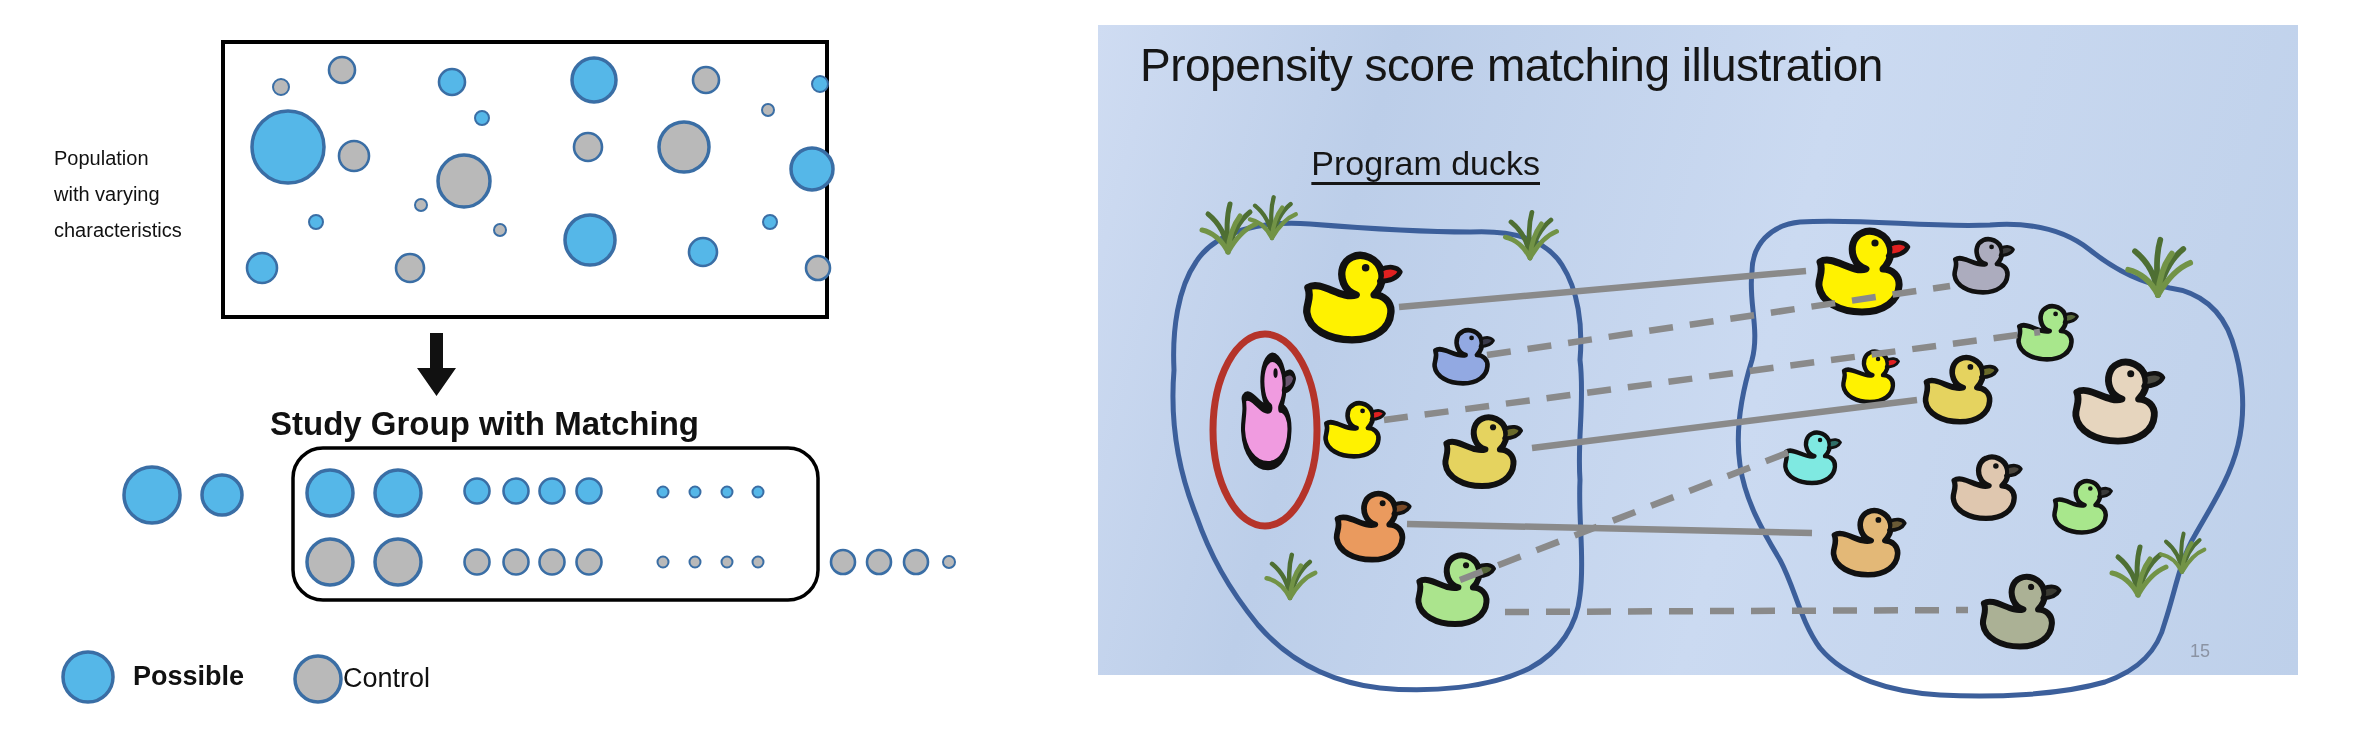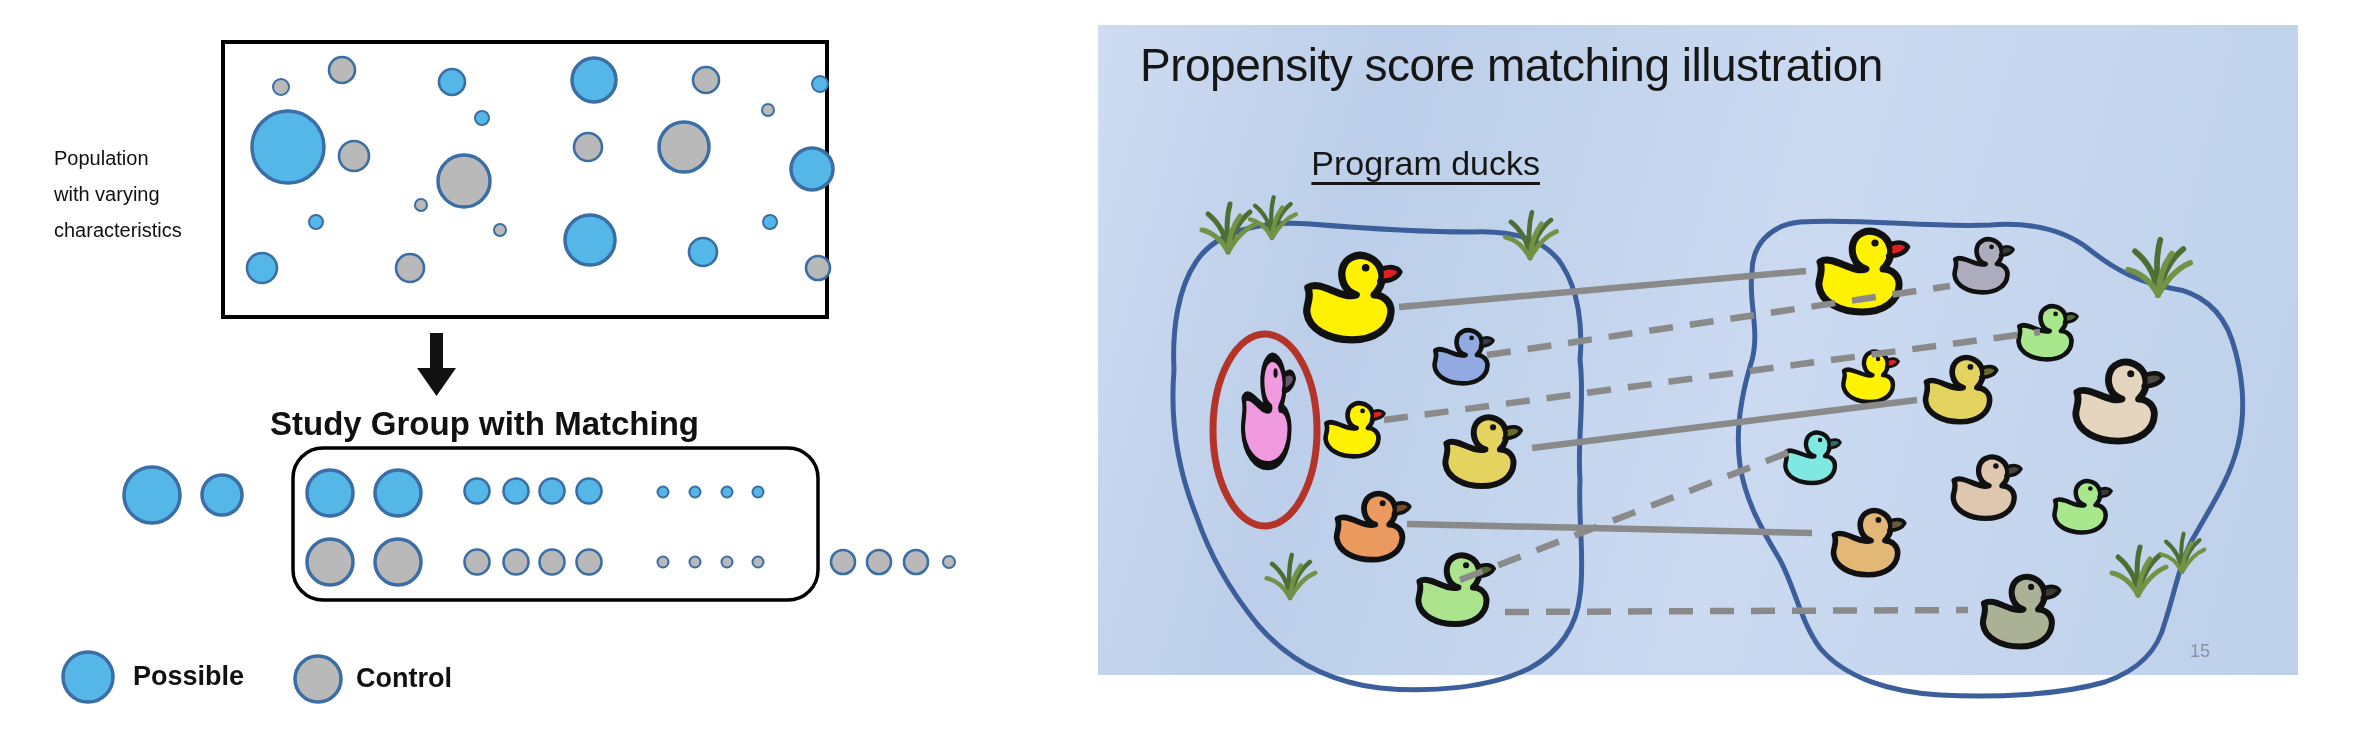--- a/index.html
+++ b/index.html
@@ -4,21 +4,21 @@
 <style>
   html,body{margin:0;padding:0;background:#ffffff;font-family:"Liberation Sans",sans-serif;}
   .canvas{position:relative;width:2355px;height:755px;background:#ffffff;overflow:hidden;}
   .slide-bg{position:absolute;left:1098px;top:25px;width:1200px;height:650px;
     background:linear-gradient(105deg,#cfdcf2 0%,#bccee9 22%,#cbdaf1 55%,#bed0ea 100%);}
   svg.gfx{position:absolute;left:0;top:0;width:2355px;height:755px;}
   .txt{position:absolute;color:#111;white-space:nowrap;}
   .pop-label{left:54px;top:140px;font-size:20px;font-weight:normal;line-height:36px;white-space:normal;width:175px;}
   .study-title{left:270px;top:405px;width:470px;text-align:left;font-size:33px;font-weight:bold;}
   .legend-label-t{left:133px;top:661px;font-size:27px;font-weight:bold;}
-  .legend-label-c{left:356px;top:663px;font-size:27px;font-weight:bold;}
+  .legend-label-c{left:343px;top:663px;font-size:27px;font-weight:normal;}
   .slide-title{left:1140px;top:38px;width:980px;text-align:left;font-size:46px;color:#161616;letter-spacing:-0.5px;}
   .hdr{font-size:34px;color:#161616;text-decoration:underline;text-decoration-thickness:3px;text-underline-offset:7px;}
   .hdr-left{left:1250px;top:144px;width:290px;text-align:right;}
   .hdr-right{left:1700px;top:144px;width:490px;text-align:center;}
   .page-num{left:2170px;top:641px;width:60px;text-align:center;font-size:18px;color:#8b93a3;}
   .duck-body{stroke:#111;stroke-width:7;stroke-linejoin:round;}
   .duck-beak{stroke:#111;stroke-width:4.5;stroke-linejoin:round;}
   .grass-d{fill:none;stroke:#4e6f33;stroke-width:5;stroke-linecap:round;}
   .grass-l{fill:none;stroke:#729346;stroke-width:5;stroke-linecap:round;}
   .pond{fill:none;stroke:#3c5f9b;stroke-width:5;stroke-linejoin:round;stroke-linecap:round;}

